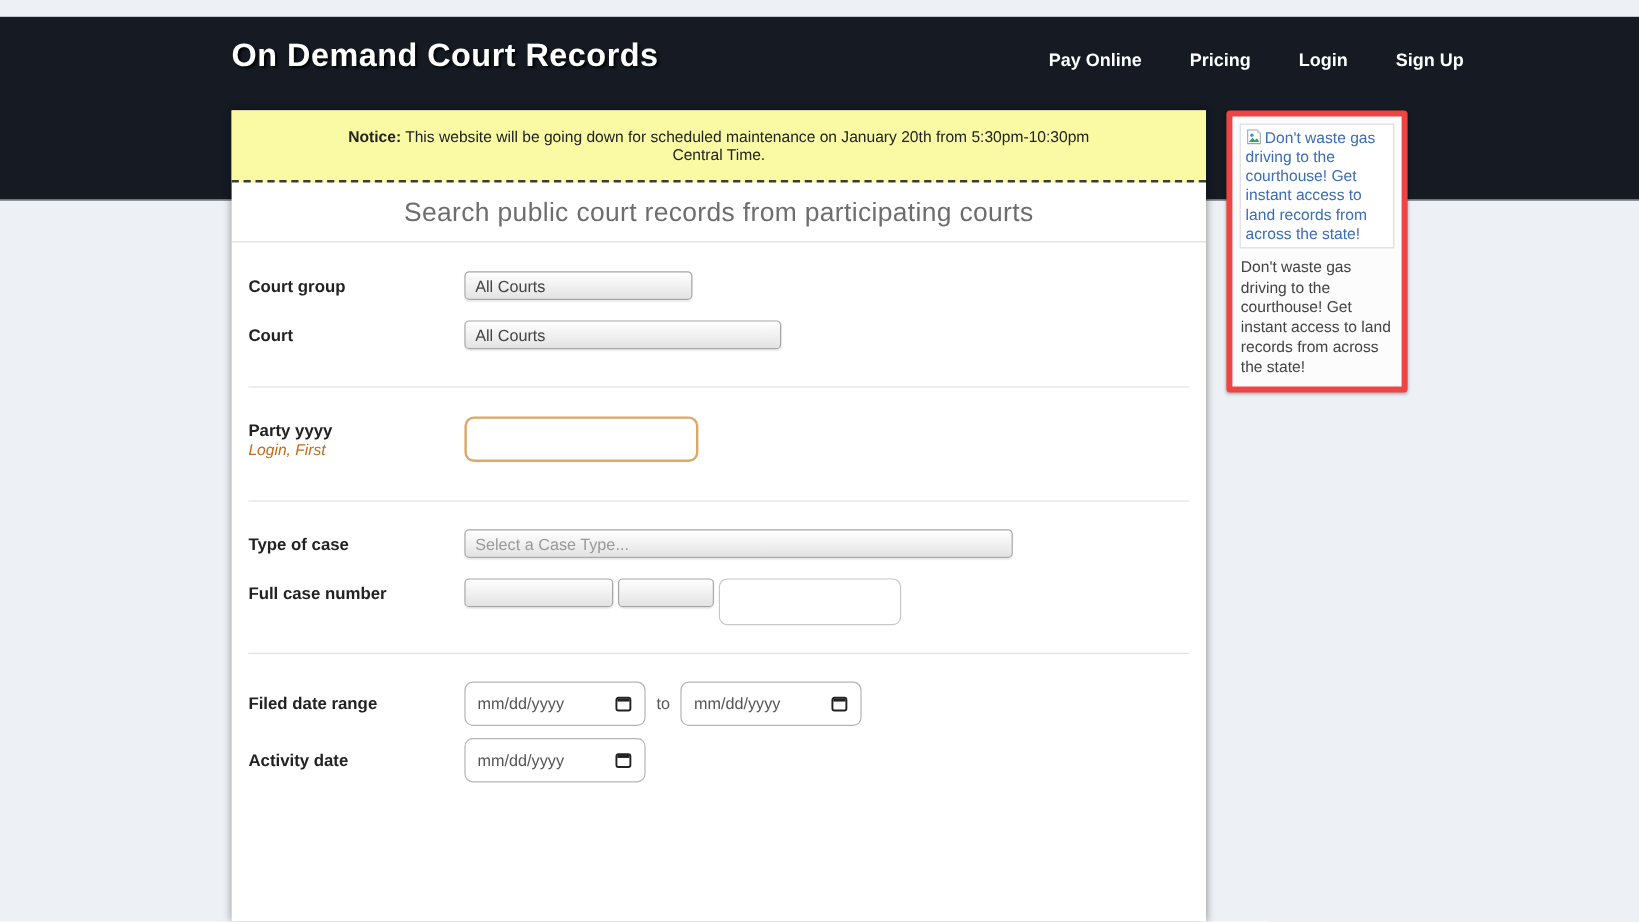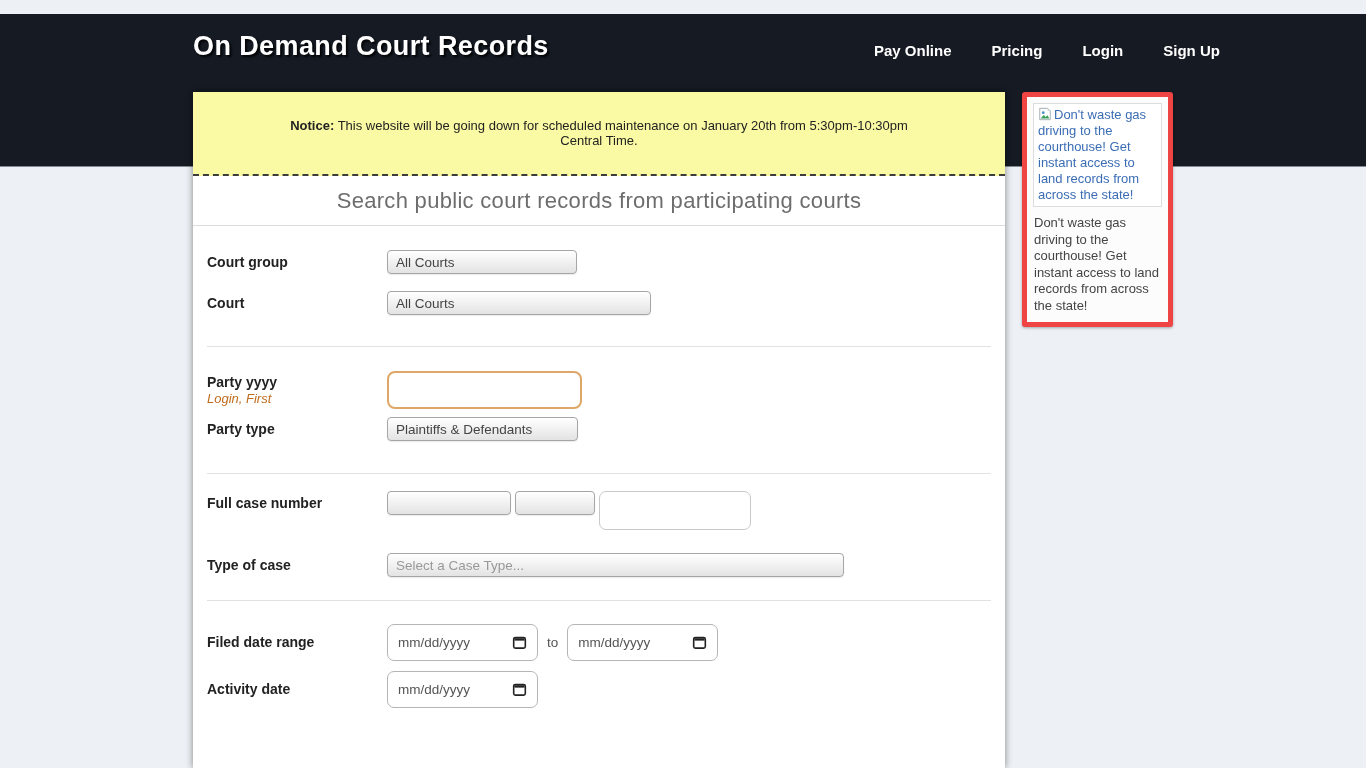--- a/index.html
+++ b/index.html
@@ -11,21 +11,21 @@
          background:#151a23; border-bottom:1px solid #868b93; z-index:1; }
   .brand { position:absolute; left:193px; top:17px; font-size:27px; font-weight:bold;
            color:#fff; letter-spacing:.4px; text-shadow:2px 2px 2px rgba(0,0,0,.85); }
   .nav { position:absolute; left:840px; top:28px; display:flex; gap:40px;margin-left:34px; }
   .nav a { color:#fff; font-size:15px; font-weight:bold; text-decoration:none; cursor:pointer; }
 
   
   .card { position:absolute; left:193px; top:92px; width:812px; height:676px;
           background:#fff; box-shadow:0 0 7px rgba(0,0,0,.45); z-index:2; }
   .notice { background:#fafaa4; border-bottom:2px dashed #3c3c3c; padding:10px 20px; }
-  .notice-inner { display:block; max-width:625px; margin:16px auto; text-align:center;
+  .notice-inner { display:block; max-width:625px; margin:4px auto; text-align:center;
                   font-size:13px; color:#222; line-height:15px; }
   .headwrap { border-bottom:1px solid #ddd; padding:12px 10px 11px; }
   .headwrap h1 { font-size:22px; font-weight:normal; color:#6d6d6d; text-align:center; letter-spacing:.3px; }
   .content { padding:0 14px; }
 
   .paybox { margin-top:21px; background:#e9f2fb; border:1px solid #4a8fc4; padding:12px 10px;
             text-align:center; font-size:13px; color:#222; line-height:16px; }
   .paybox .learn { color:#222; text-decoration:underline; cursor:pointer; }
 
   .row { display:flex; align-items:center; }
@@ -112,41 +112,35 @@
     <hr class="div mt31">
 
     <div class="row mt24">
       <div class="lbl">
         <span>Party yyyy</span>
         <span class="hint">Login, First</span>
       </div>
       <input type="text" class="party-input" value="" style="">
     </div>
 
-    <div class="row mt8">
-      <label class="lbl lh24">Party type</label>
-      <select class="sel w191">
-        <option>Plaintiffs &amp; Defendants</option>
+
+    <hr class="div mt32">
+
+    <div class="row mt23">
+      <label class="lbl lh24">Type of case</label>
+      <select class="sel ph w457">
+        <option>Select a Case Type...</option>
       </select>
     </div>
-
-    <hr class="div mt32">
 
     <div class="row top mt17">
       <label class="lbl lh24">Full case number</label>
       <select class="sel w124 gap4"><option></option></select>
       <select class="sel w80"><option></option></select>
       <input type="text" class="case-input" style="">
-    </div>
-
-    <div class="row mt23">
-      <label class="lbl lh24">Type of case</label>
-      <select class="sel ph w457">
-        <option>Select a Case Type...</option>
-      </select>
     </div>
 
     <hr class="div mt23">
 
     <div class="row mt23">
       <label class="lbl">Filed date range</label>
       <div class="datefield">
         <span class="dtext">mm/dd/yyyy</span>
         <svg class="cal" width="15" height="15" viewBox="0 0 16 16">
           <rect x="1.8" y="2.6" width="12.4" height="11.4" rx="1.8" fill="none" stroke="#222" stroke-width="1.7"></rect>

